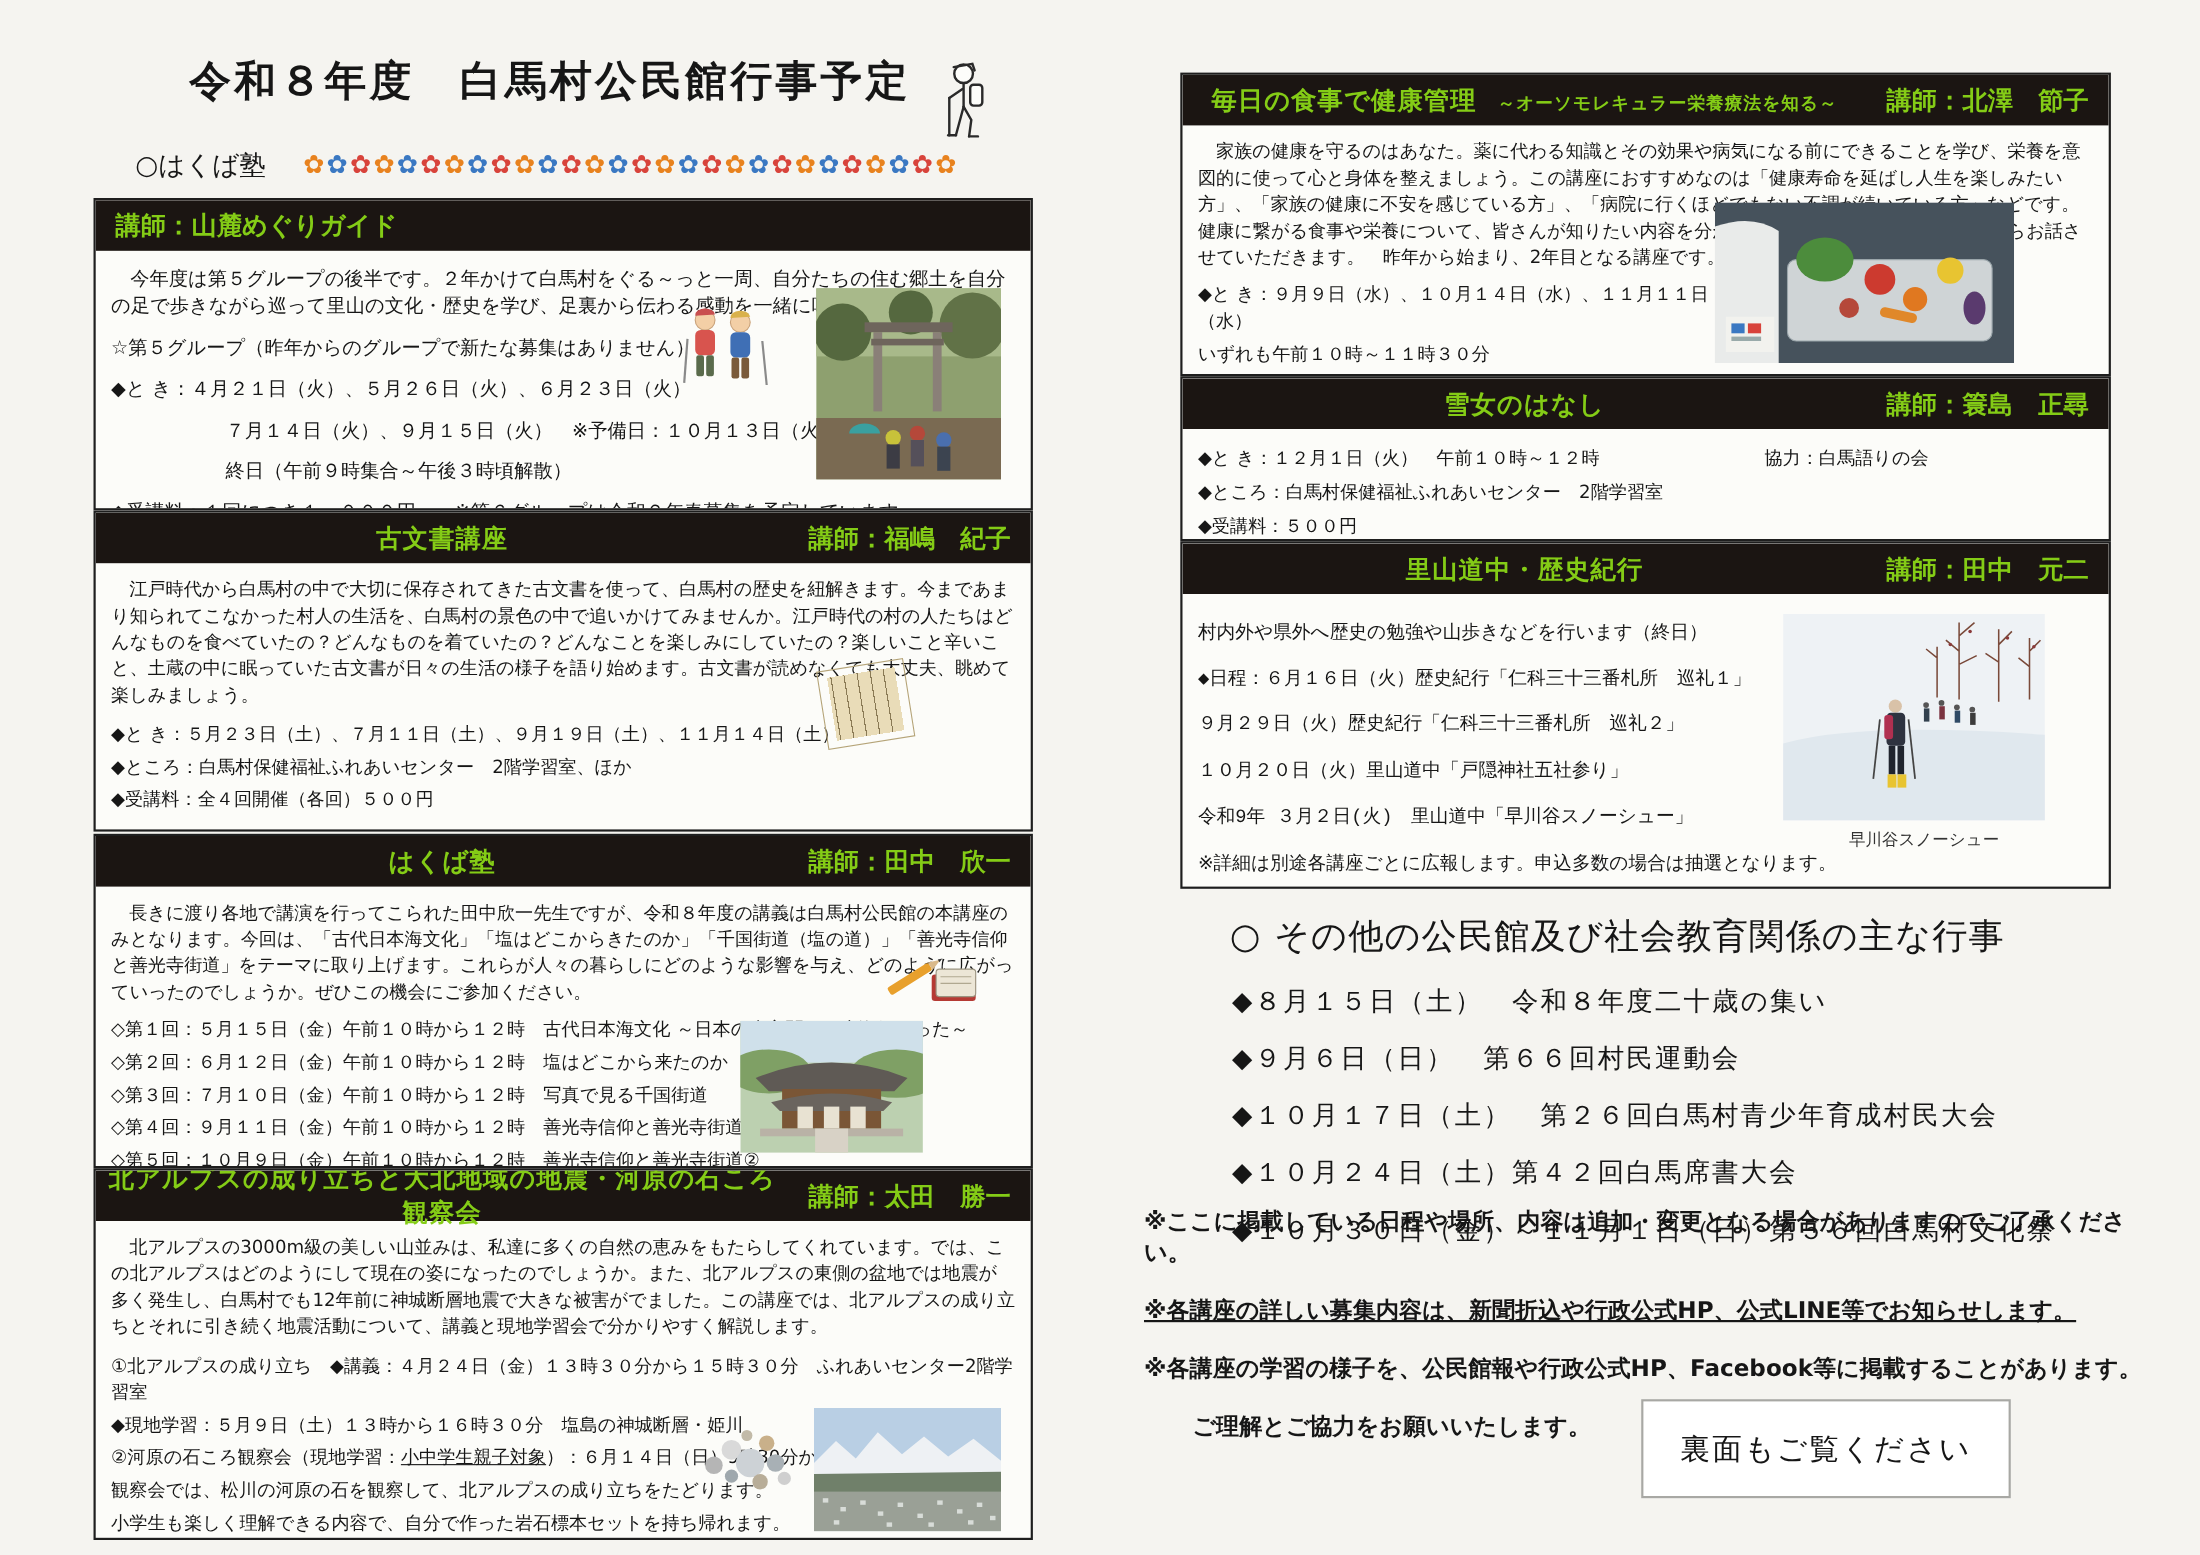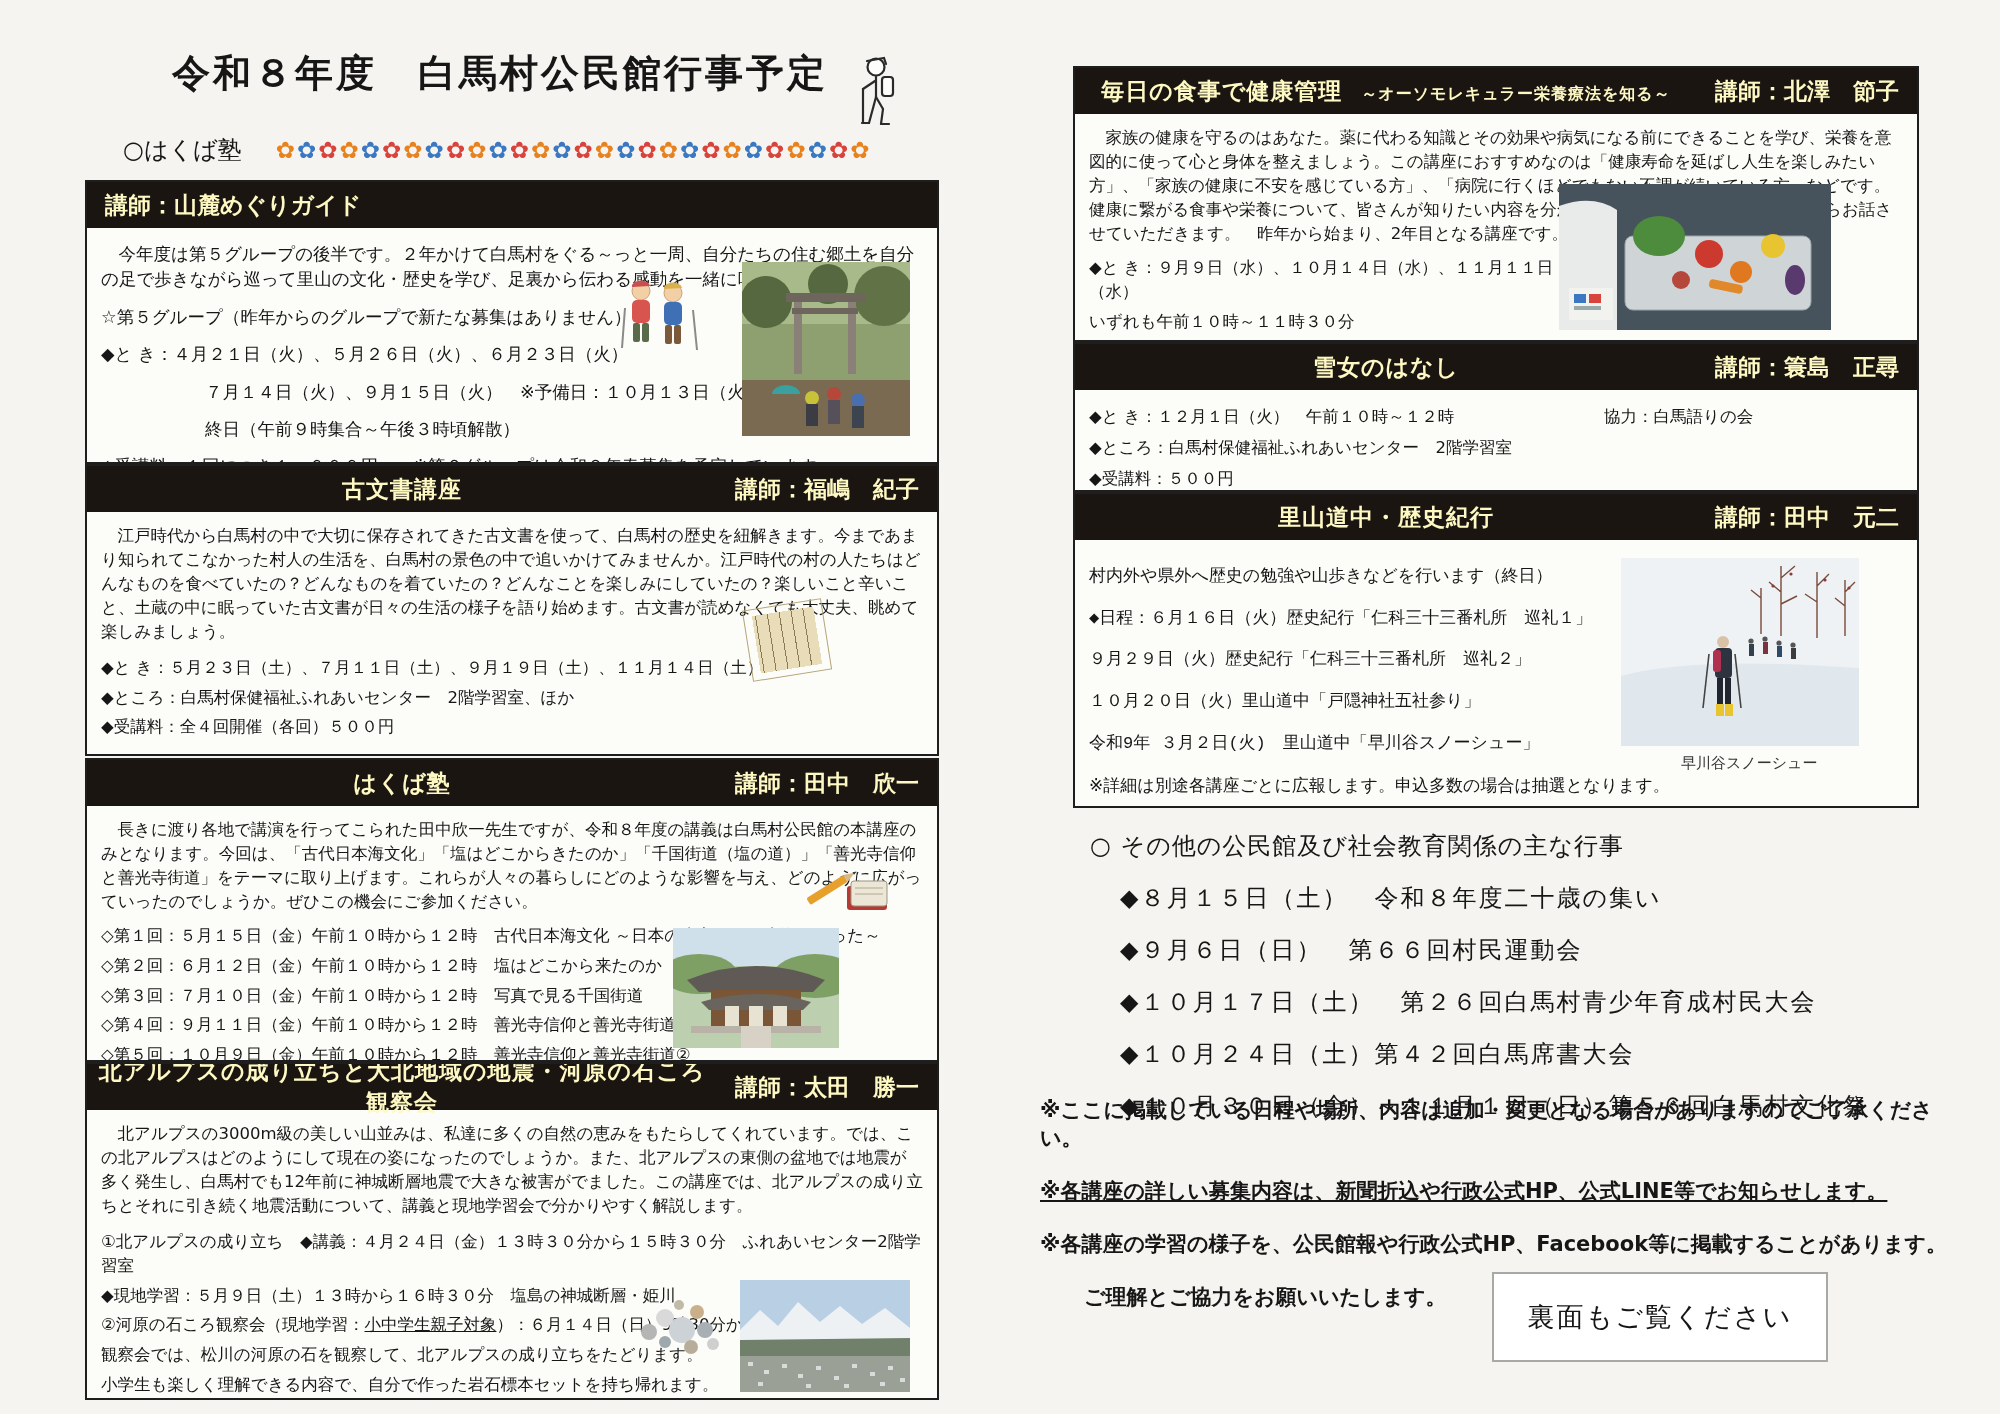--- a/index.html
+++ b/index.html
@@ -6,21 +6,21 @@
   .page{position:relative;width:2000px;height:1414px;background:#f5f4f0;
         font-family:"DejaVu Sans","Liberation Sans",sans-serif;color:#161616;overflow:hidden;padding-left:20px;}
   .doc-title{position:absolute;left:140px;top:48px;width:720px;text-align:center;
              font-size:38px;font-weight:bold;letter-spacing:3px;}
   .club-row{position:absolute;left:95px;top:134px;display:flex;align-items:center;margin-left:28px;}
   .club-label{font-size:24px;}
   .flower-row{margin-left:34px;font-size:23px;letter-spacing:2px;white-space:nowrap;}
   .mascot{position:absolute;left:842px;top:52px;}
 
   .course{position:absolute;border:2px solid #1e1e1e;background:#fcfcf9;overflow:hidden;}
-  .bar{height:46px;background:#1b1512;color:#fef9c3;display:flex;align-items:center;}
+  .bar{height:46px;background:#1b1512;color:#84cc16;display:flex;align-items:center;}
   .bar-title{flex:1;text-align:center;font-weight:bold;font-size:23px;letter-spacing:1px;}
   .bar-sub{font-size:16px;font-weight:bold;margin-left:10px;}
   .bar-lect{font-weight:bold;font-size:23px;padding:0 18px;white-space:nowrap;}
   .cbody{position:relative;padding:8px 14px;font-size:17.5px;line-height:1.45;}
   .para{margin:6px 0 4px 0;}
   .ln{margin:12px 0;}
   .tight{font-size:16.5px;}
   .tight .para{margin:4px 0 2px 0;}
   .tight .ln{margin:6px 0;}
   .rtight{font-size:16.5px;}
@@ -30,21 +30,21 @@
   .ind-a{margin-left:104px;}
   .ind-b{margin-left:26px;}
   .ind-c{margin-left:218px;}
   .ind-r{margin-left:96px;}
   .uline{text-decoration:underline;}
   .img{position:absolute;}
   .timerow{position:relative;}
   .coop{position:absolute;left:515px;top:0;}
 
   .events{position:absolute;left:1090px;top:830px;width:840px;}
-  .events-heading{font-size:24px;letter-spacing:1px;}
+  .events-heading{font-size:32px;letter-spacing:1px;margin-left:28px;}
   .event-item{font-size:24px;margin:20px 0 0 30px;letter-spacing:2px;font-weight:500;}
 
   .notes{position:absolute;left:1040px;top:1096px;width:920px;font-weight:bold;font-size:21px;}
   .note{margin:0 0 25px 0;}
   .note-underline{text-decoration:underline;}
   .note-indent{margin-left:44px;}
 
   .back-box{position:absolute;left:1492px;top:1272px;width:332px;height:86px;background:#ffffff;
             border:2px solid #a8a8a4;display:flex;align-items:center;justify-content:center;
             font-size:27px;letter-spacing:2px;}

